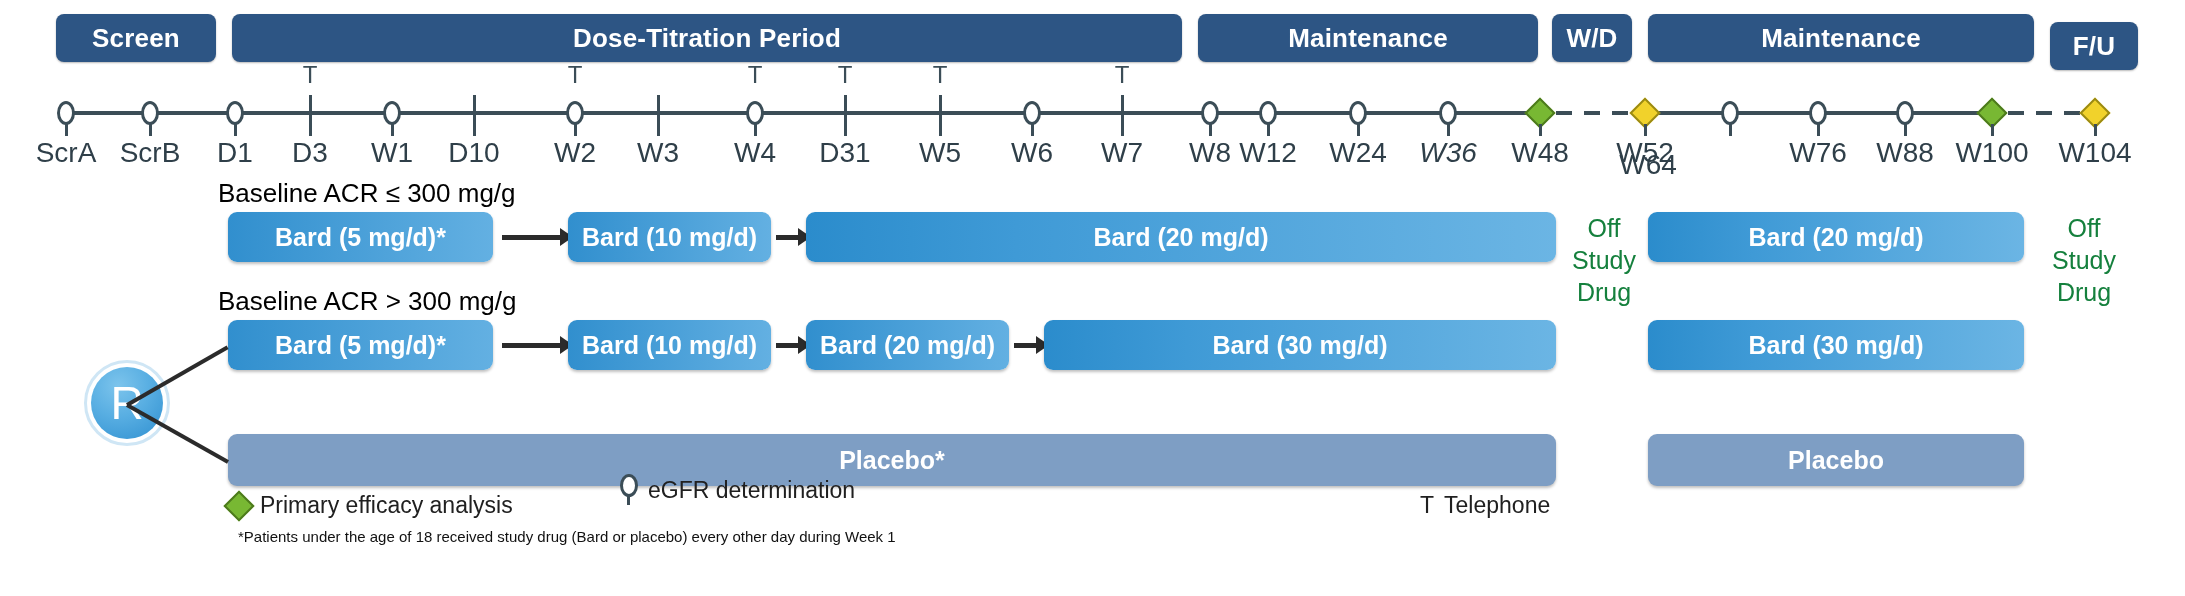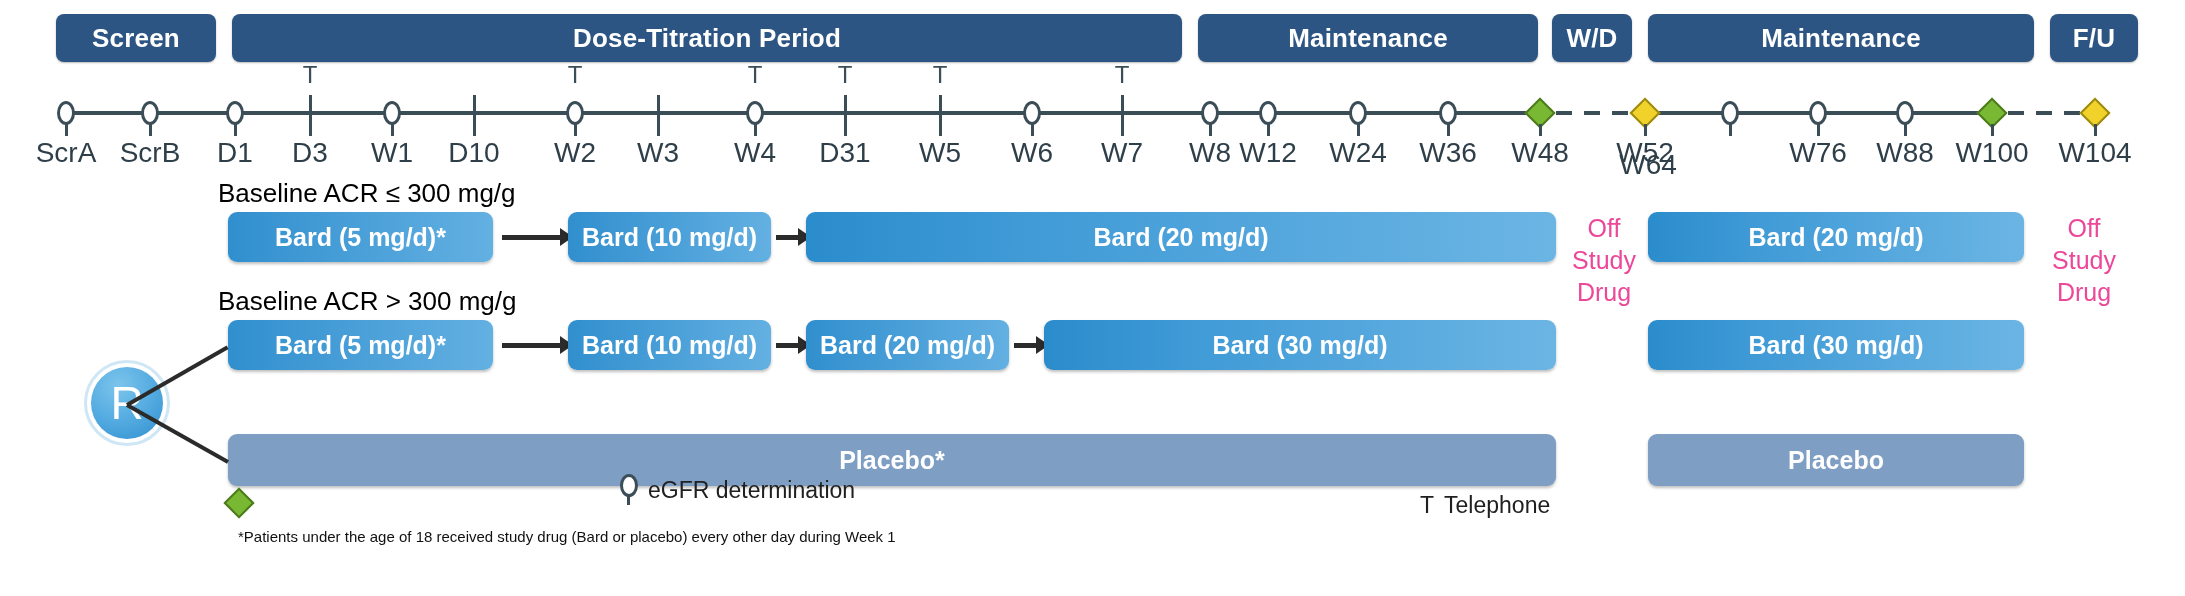--- a/index.html
+++ b/index.html
@@ -79,21 +79,21 @@
     position:absolute;width:0;height:0;
     border-top:9px solid transparent;border-bottom:9px solid transparent;
     border-left:13px solid #2b2b2b;
   }
 
   
   .caption{
     position:absolute;font-size:26px;color:#000000;white-space:nowrap;
   }
   .offdrug{
-    position:absolute;font-size:25px;color:#ec4899;line-height:1.28;
+    position:absolute;font-size:25px;color:#15803d;line-height:1.28;
     text-align:center;white-space:nowrap;
   }
 
   
   .rand-outer{
     position:absolute;width:86px;height:86px;border-radius:50%;
     background:#ffffff;border:3px solid #cfe6f5;
     box-sizing:border-box;
   }
   .rand-inner{
@@ -130,21 +130,21 @@
     </div>
     <div class="phase" style="left: 1198px; top: 14px; width: 340px;">
       <span>Maintenance</span>
     </div>
     <div class="phase" style="left: 1552px; top: 14px; width: 80px;">
       <span>W/D</span>
     </div>
     <div class="phase" style="left: 1648px; top: 14px; width: 386px;">
       <span>Maintenance</span>
     </div>
-    <div class="phase" style="left: 2050px; top: 14px; width: 88px;">
+    <div class="phase" style="left: 2050px; top: 22px; width: 88px;">
       <span>F/U</span>
     </div>
     <div class="axis-line" style="left: 58px; top: 111px; width: 1492px;"></div>
     <div class="axis-dash" style="left: 1556px; top: 111px; width: 86px;"></div>
     <div class="axis-line" style="left: 1645px; top: 111px; width: 347px;"></div>
     <div class="axis-dash" style="left: 2008px; top: 111px; width: 82px;"></div>
     <div class="tick-egfr" style="left: 57px; top: 101px;"></div>
     <div class="tick-stem" style="left: 65px; top: 123px; height: 13px;"></div>
     <div class="tlabel" style="left: 11px; top: 137px; width: 110px;">ScrA</div>
     <div class="tick-egfr" style="left: 141px; top: 101px;"></div>
@@ -181,21 +181,21 @@
     <div class="tick-stem" style="left: 1209px; top: 123px; height: 13px;"></div>
     <div class="tlabel" style="left: 1155px; top: 137px; width: 110px;">W8</div>
     <div class="tick-egfr" style="left: 1259px; top: 101px;"></div>
     <div class="tick-stem" style="left: 1267px; top: 123px; height: 13px;"></div>
     <div class="tlabel" style="left: 1213px; top: 137px; width: 110px;">W12</div>
     <div class="tick-egfr" style="left: 1349px; top: 101px;"></div>
     <div class="tick-stem" style="left: 1357px; top: 123px; height: 13px;"></div>
     <div class="tlabel" style="left: 1303px; top: 137px; width: 110px;">W24</div>
     <div class="tick-egfr" style="left: 1439px; top: 101px;"></div>
     <div class="tick-stem" style="left: 1447px; top: 123px; height: 13px;"></div>
-    <div class="tlabel" style="left: 1393px; top: 137px; width: 110px;">W36</div>
+    <div class="tlabel" style="left: 1393px; top: 137px; width: 110px; font-style: italic;">W36</div>
     <div class="diamond green" style="left: 1529px; top: 102px;"></div>
     <div class="tick-stem" style="left: 1539px; top: 124px; height: 12px;"></div>
     <div class="tlabel" style="left: 1485px; top: 137px; width: 110px;">W48</div>
     <div class="diamond yellow" style="left: 1634px; top: 102px;"></div>
     <div class="tick-stem" style="left: 1644px; top: 124px; height: 12px;"></div>
     <div class="tlabel" style="left: 1590px; top: 137px; width: 110px;">W52</div>
     <div class="tick-egfr" style="left: 1721px; top: 101px;"></div>
     <div class="tick-stem" style="left: 1729px; top: 123px; height: 13px;"></div>
     <div class="tlabel" style="left: 1593px; top: 137px; width: 110px; margin-top: 12px;">W64</div>
     <div class="tick-egfr" style="left: 1809px; top: 101px;"></div>
@@ -272,20 +272,21 @@
       <div>Drug</div>
     </div>
     <div class="rand-outer" style="left: 84px; top: 360px;"></div>
     <div class="rand-inner" style="left: 91px; top: 367px;">
       <span>R</span>
     </div>
     <div class="rand-leg" style="left: 127px; top: 403px; width: 116.469px; transform: rotate(-29.8669deg);"></div>
     <div class="rand-leg" style="left: 127px; top: 403px; width: 115.974px; transform: rotate(29.4385deg);"></div>
     <div class="legend-item" style="left: 228px; top: 492px;">
       <div class="lg-diamond green"></div>
+      <span class="legend-text">Primary efficacy analysis</span>
     </div>
     <div class="legend-item" style="left: 620px; top: 474px; align-items: flex-end;">
       <div class="lg-egfr">
         <span class="o"></span>
         <span class="s"></span>
       </div>
       <span class="legend-text">eGFR determination</span>
     </div>
     <div class="legend-item" style="left: 1420px; top: 492px;">
       <div style="font-size: 23px; color: rgb(32, 32, 32);">T</div>

